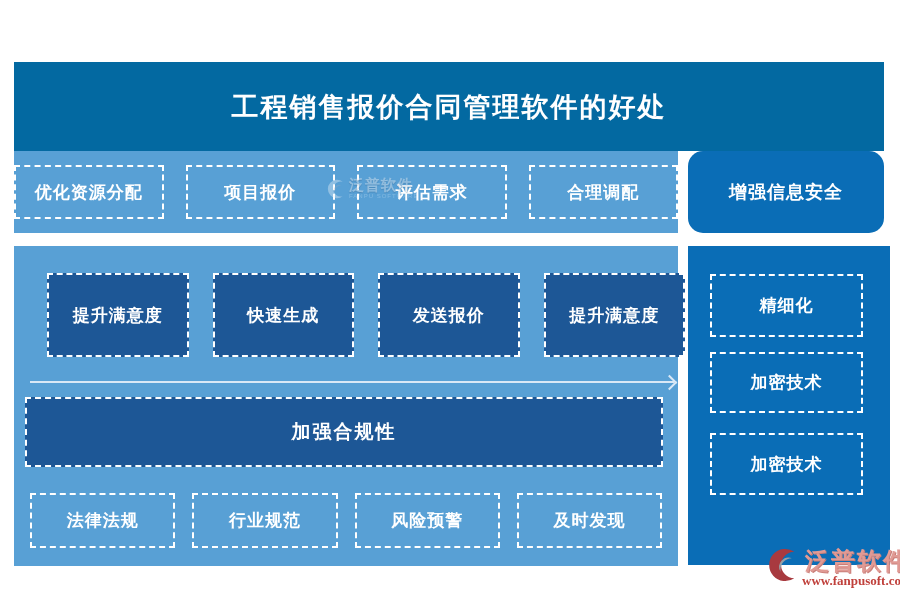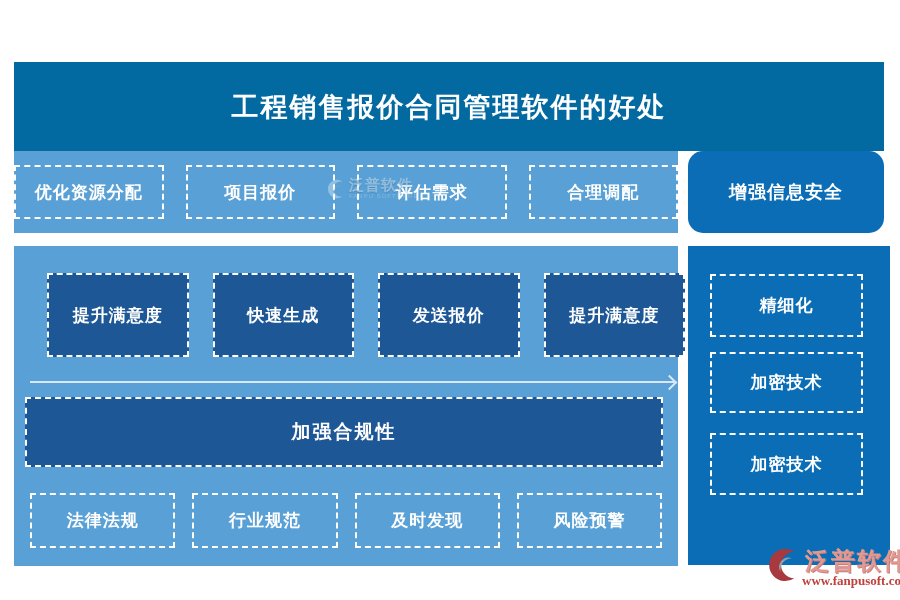--- a/index.html
+++ b/index.html
@@ -90,22 +90,22 @@
       <div class="solid-box">提升满意度</div>
     </div>
 
     <div class="arrow-line"></div>
 
     <div class="compliance">加强合规性</div>
 
     <div class="dashed-row">
       <div class="dashed-chip">法律法规</div>
       <div class="dashed-chip">行业规范</div>
+      <div class="dashed-chip">风险预警</div>
       <div class="dashed-chip">及时发现</div>
-      <div class="dashed-chip">风险预警</div>
     </div>
   </div>
 
   <div class="rightpanel">
     <div class="rp-chip rp-1">精细化</div>
     <div class="rp-chip rp-2">加密技术</div>
     <div class="rp-chip rp-3">加密技术</div>
   </div>
 
   <div class="logo">

